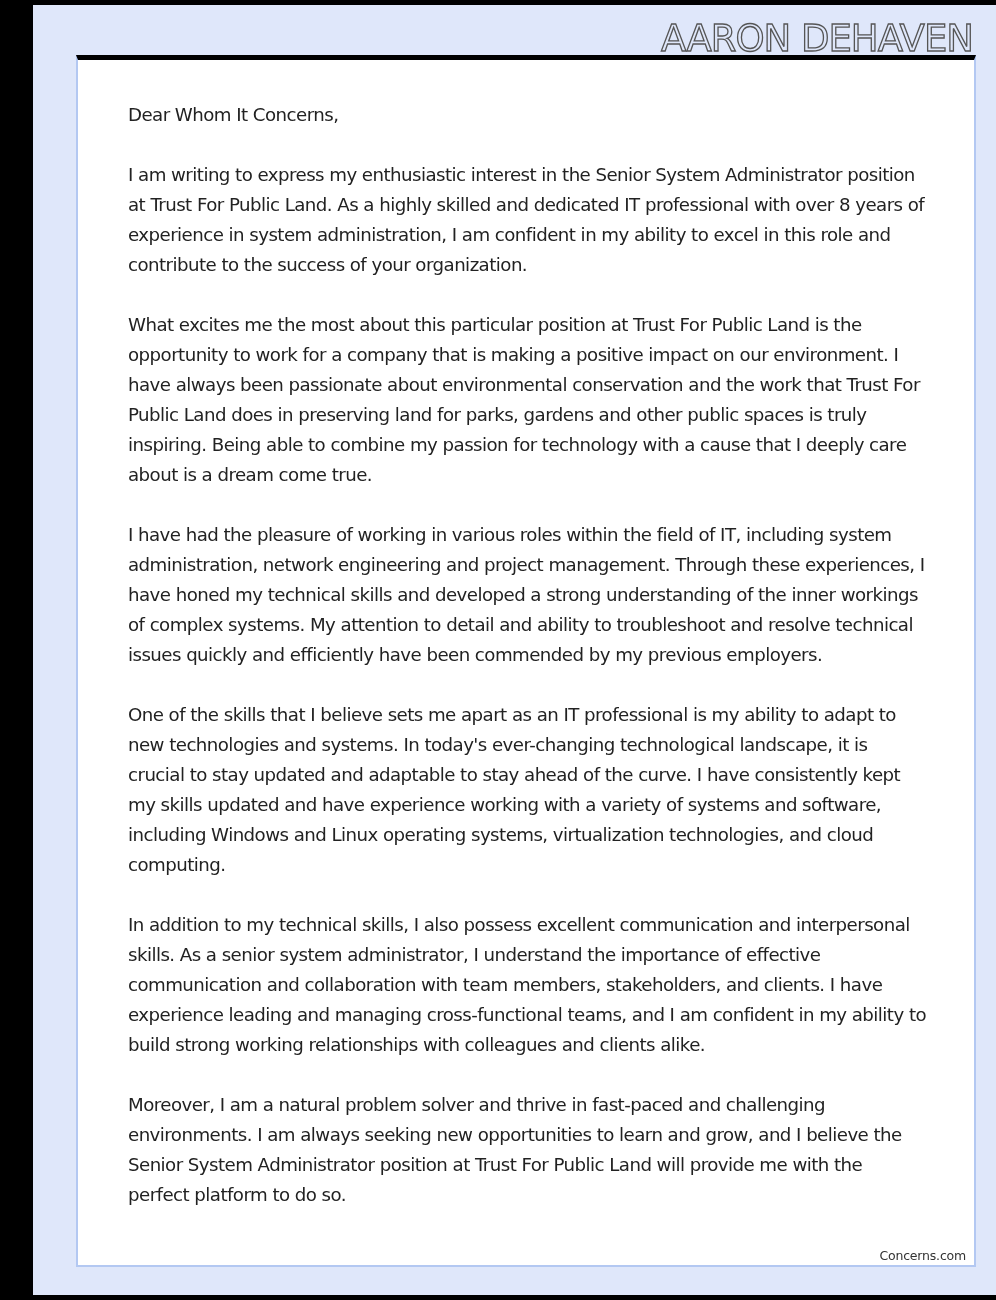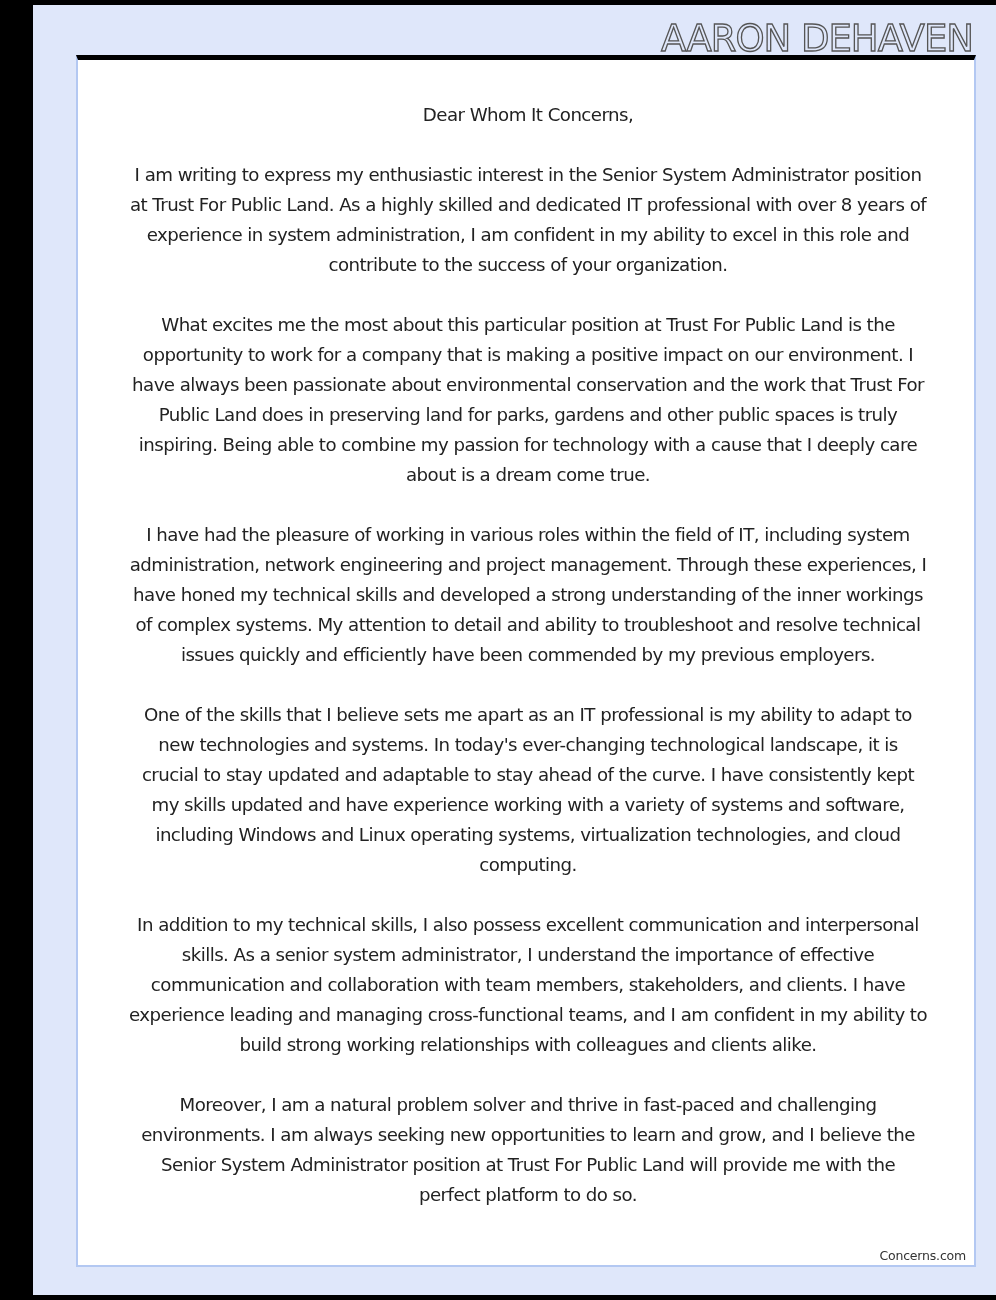--- a/index.html
+++ b/index.html
@@ -29,21 +29,20 @@
     border-top: 5px solid #000;
     border-left: 2px solid #b3c8f2;
     border-right: 2px solid #b3c8f2;
     border-bottom: 2px solid #b3c8f2;
     overflow: visible;
   }
   .letter {
     position: absolute; left: 50px; top: 40px; width: 800px;
     font-size: 18.2px; line-height: 30px; color: #222;
     letter-spacing: -0.55px;
-    text-align: center;
   }
   .letter p { margin: 0 0 30px 0; }
   .watermark {
     position: absolute; right: 8px; bottom: 2px;
     font-size: 12.5px; color: #333; letter-spacing: -0.2px;
   }
 </style>
 </head>
 <body>
 

